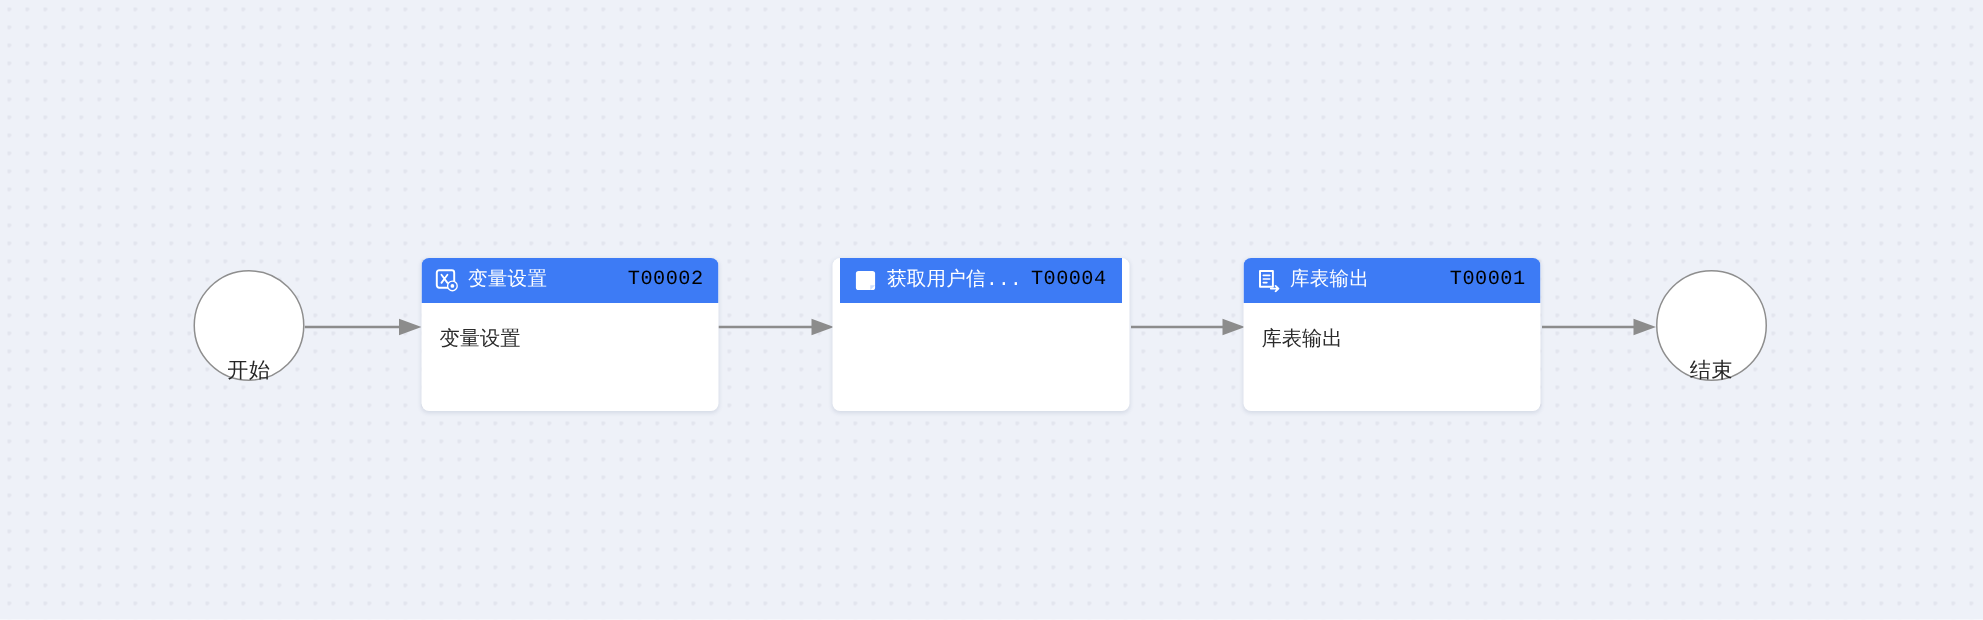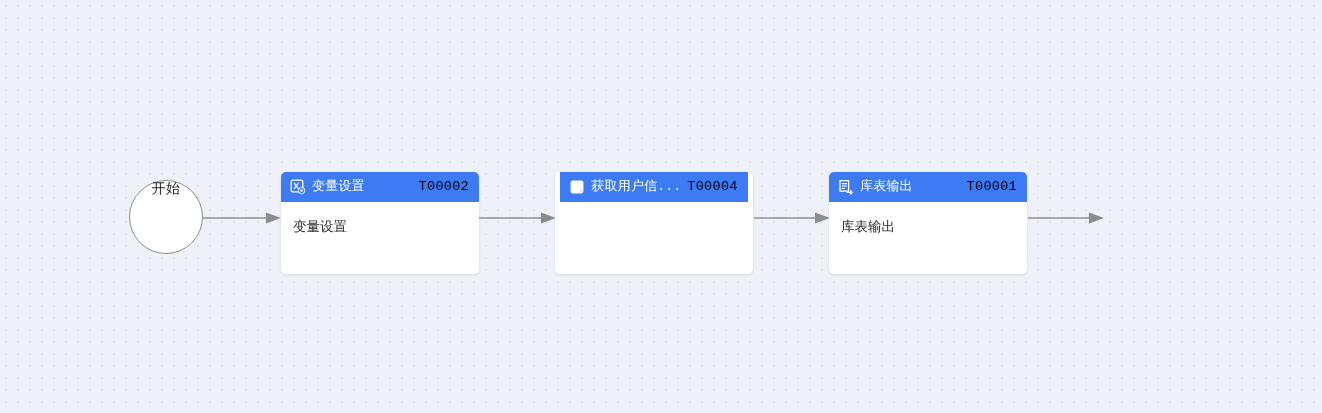--- a/index.html
+++ b/index.html
@@ -26,21 +26,21 @@
   
   .terminal {
     position: absolute;
     width: 74px;
     height: 74px;
     border-radius: 50%;
     background: #ffffff;
     border: 1.6px solid #8e8e8e;
     box-sizing: border-box;
     display: flex;
-    align-items: flex-start;
+    align-items: flex-end;
     justify-content: center;
   }
   .terminal-label {
     font-size: 14px;
     color: #262626;
     letter-spacing: 0.5px;
     line-height: 1;
   }
 
   
@@ -191,14 +191,17 @@
     </div>
   </div>
 
   <div class="connector" style="left:1028px; top:211px; width:76px;">
     <svg width="76" height="14" viewBox="0 0 76 14">
       <line x1="0" y1="7" x2="62" y2="7" stroke="#8c8c8c" stroke-width="1.6"></line>
       <polygon points="61,1.5 76,7 61,12.5" fill="#8c8c8c"></polygon>
     </svg>
   </div>
 
+  <div class="terminal" style="left:1104px; top:180px;">
+    <span class="terminal-label">结束</span>
+  </div>
 
 </div>
 
 </body></html>

